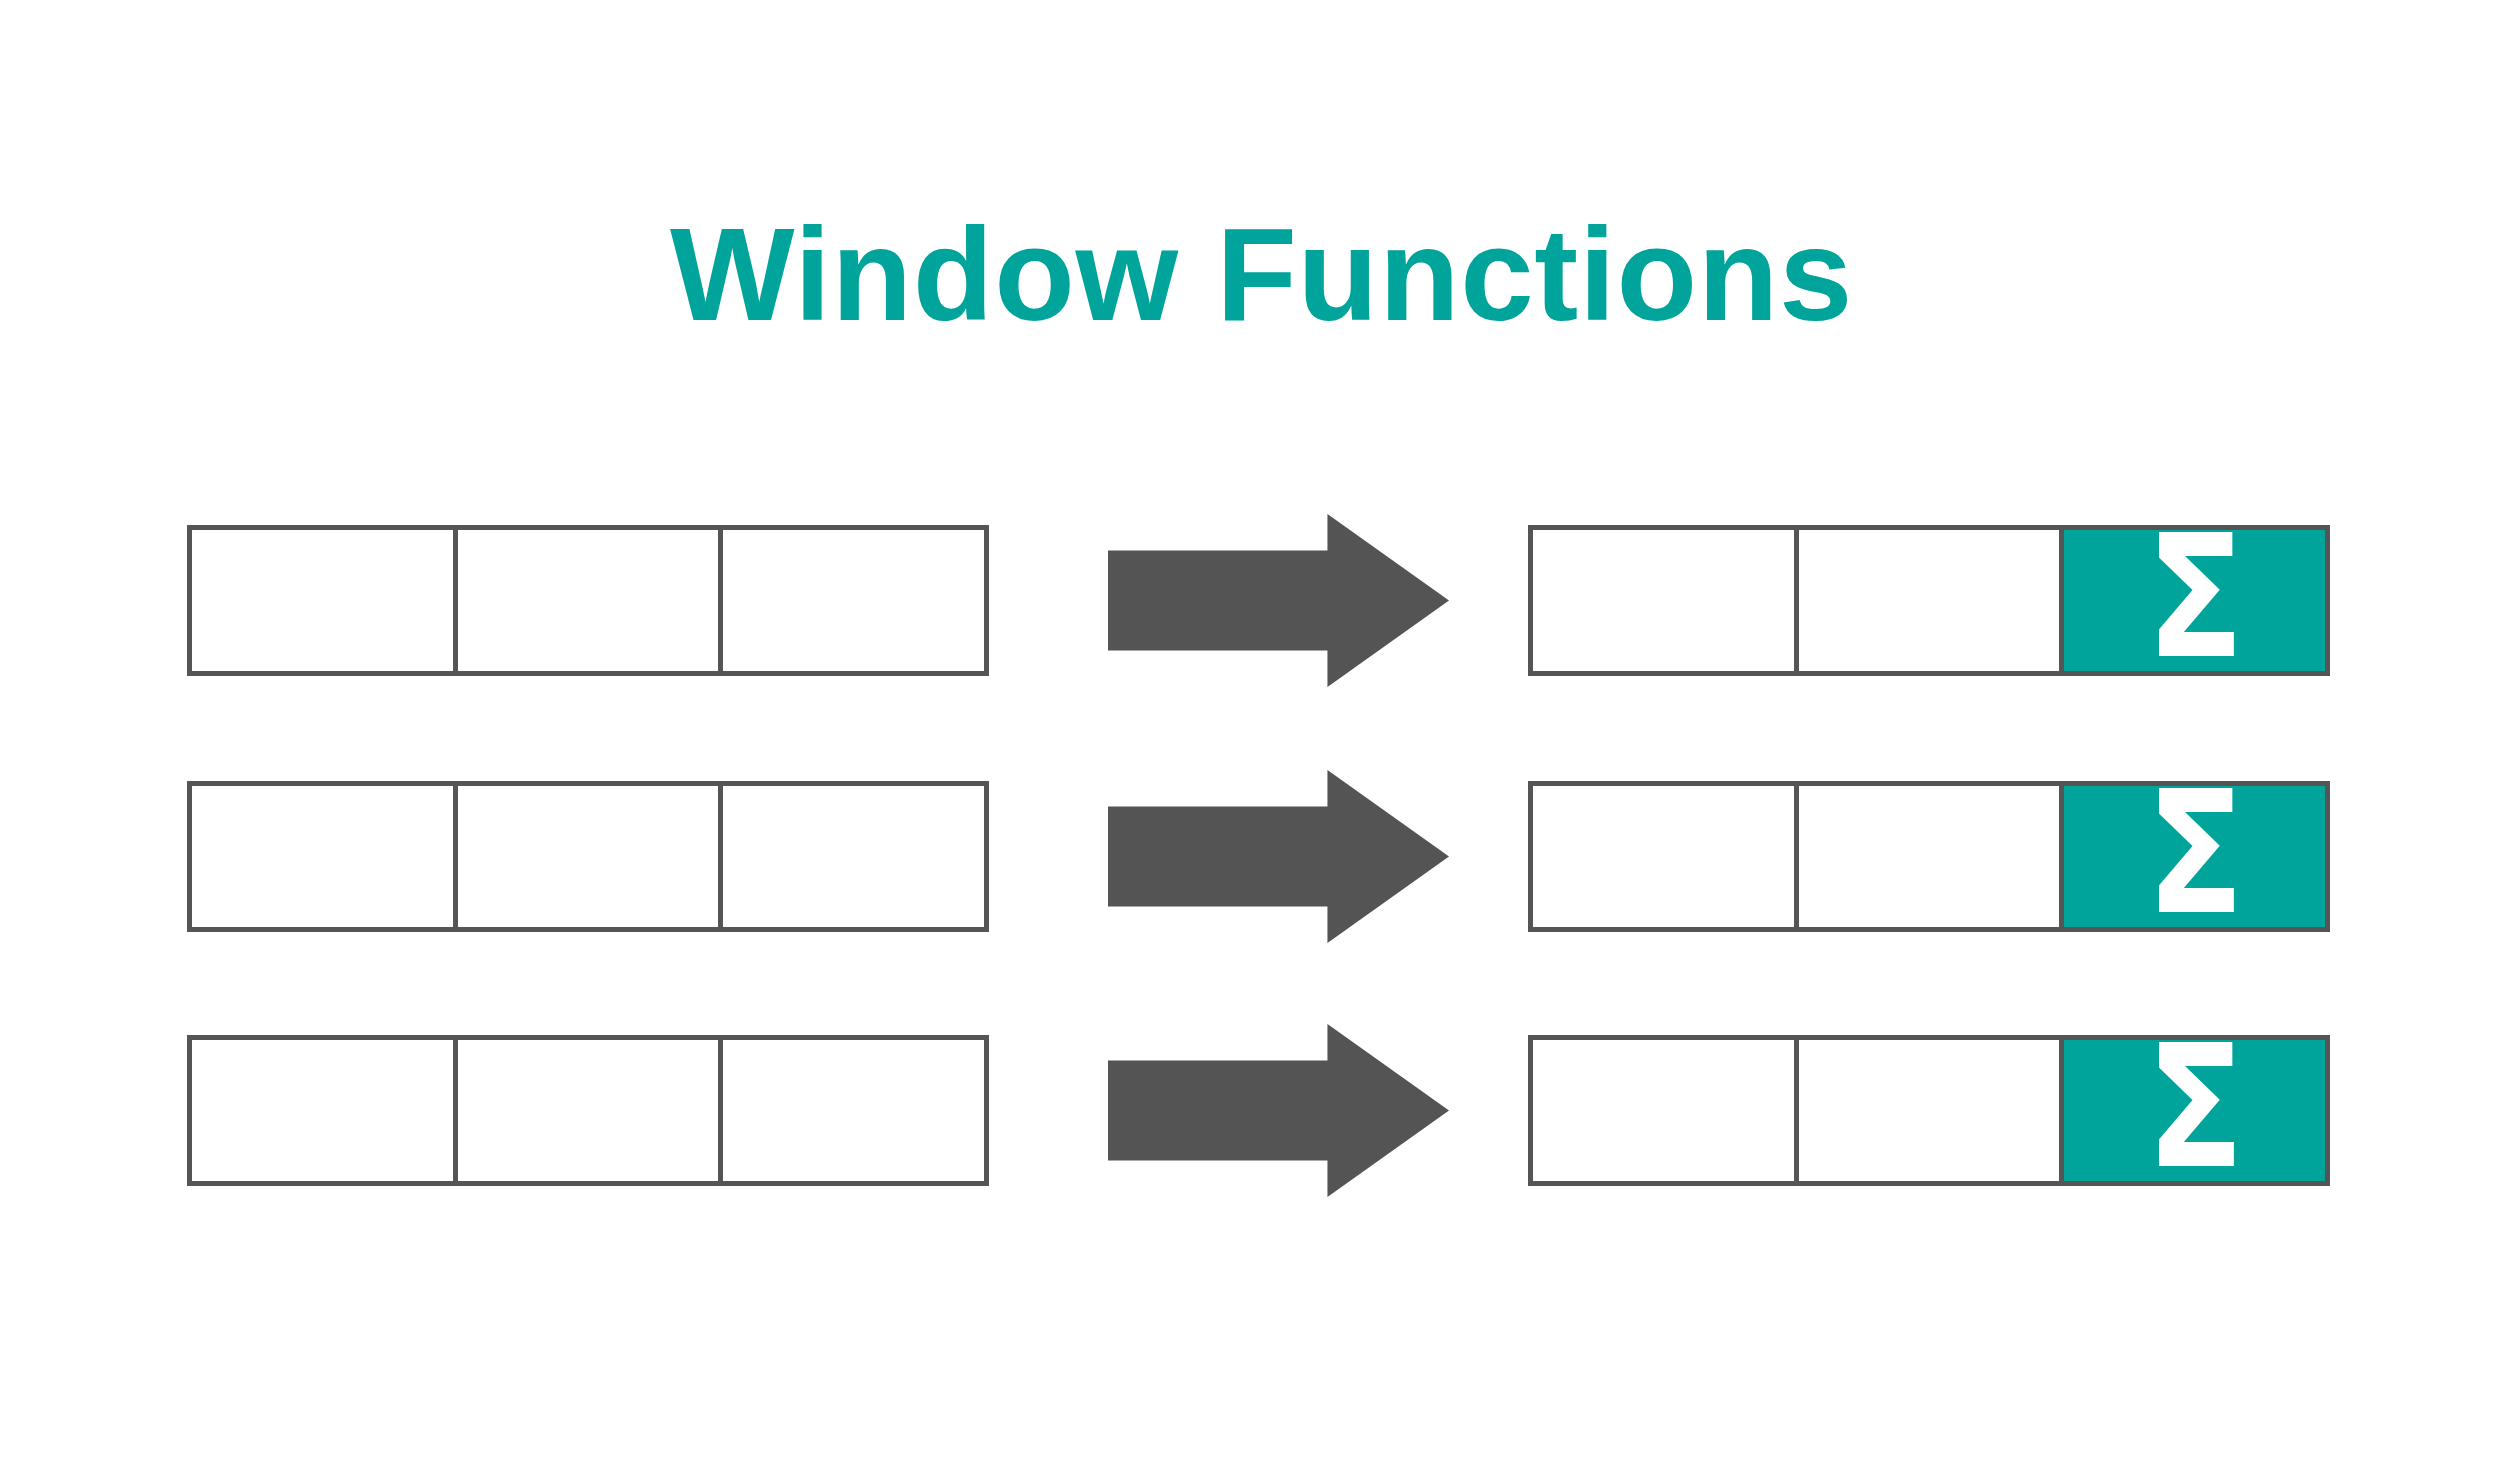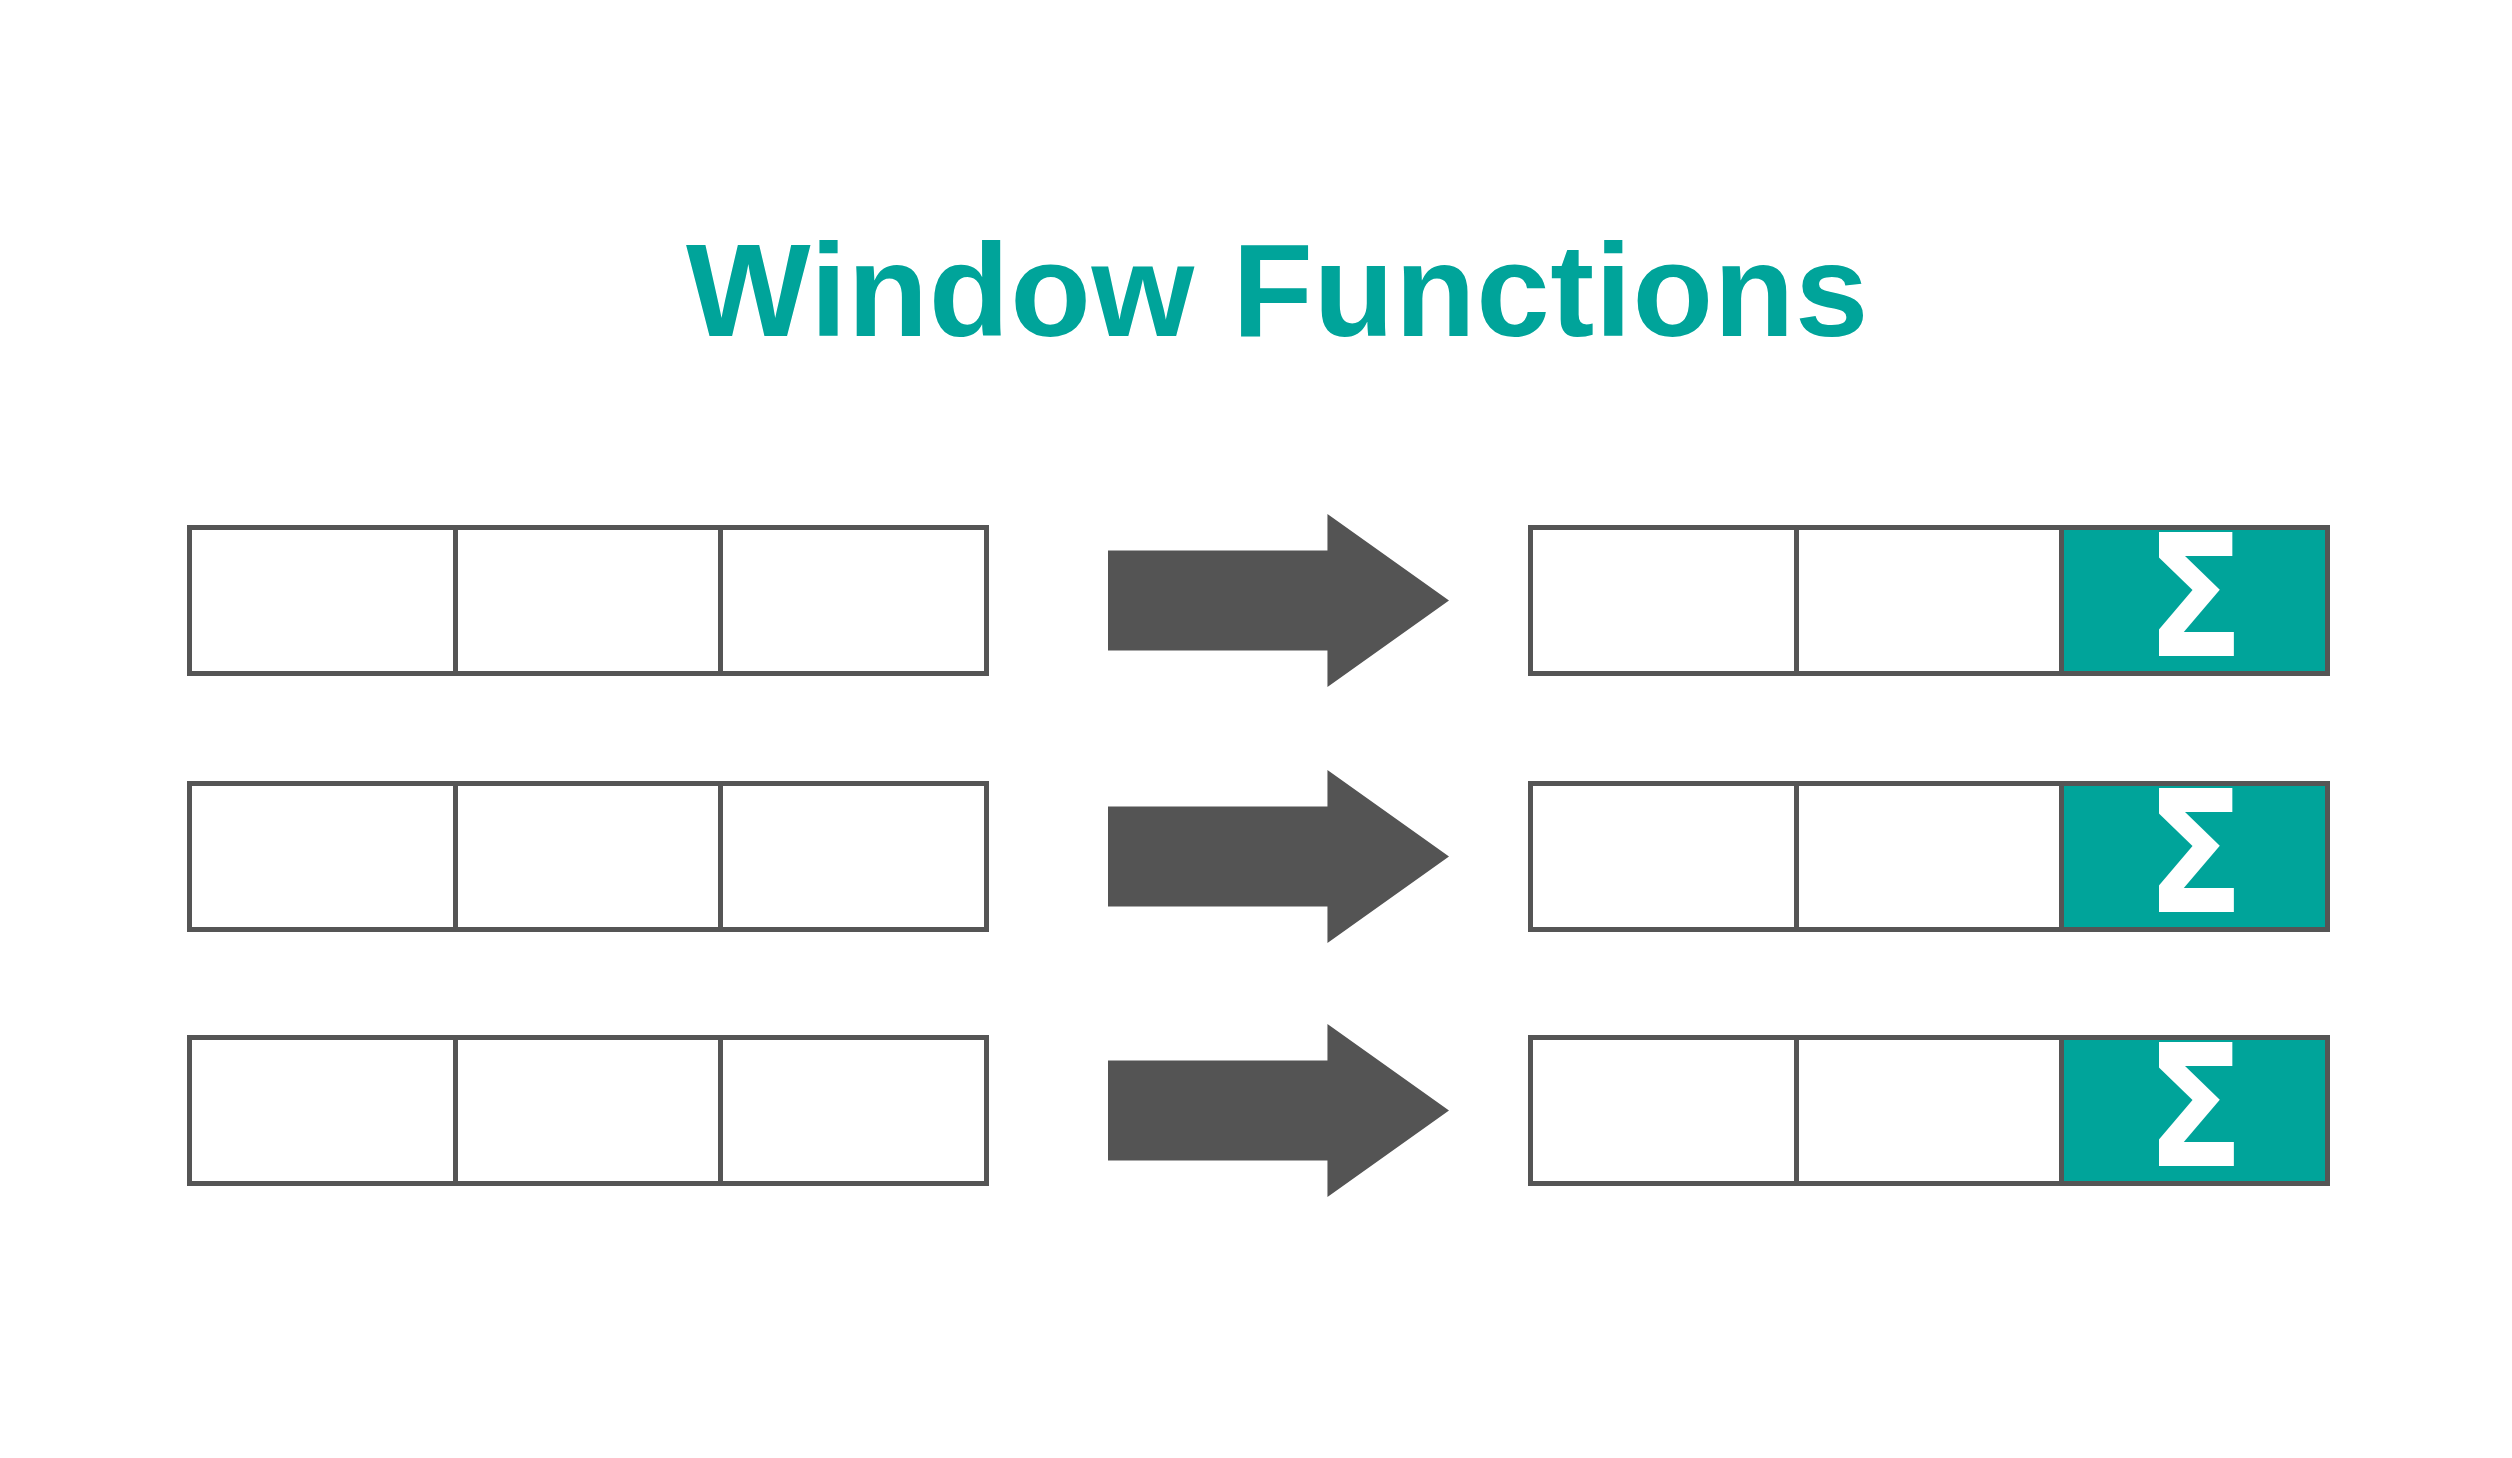--- a/index.html
+++ b/index.html
@@ -15,21 +15,21 @@
     width:2512px;
     height:1459px;
     background:var(--bg);
     overflow:hidden;
     font-family:"Liberation Sans", sans-serif;
   }
   .title{
     position:absolute;
     left:670px;
     top:209px;
-    margin:16px;
+    margin:0;
     font-size:132px;
     line-height:132px;
     font-weight:bold;
     letter-spacing:0.7px;
     color:var(--teal);
     white-space:nowrap;
   }
   .row{
     position:absolute;
     left:0;

